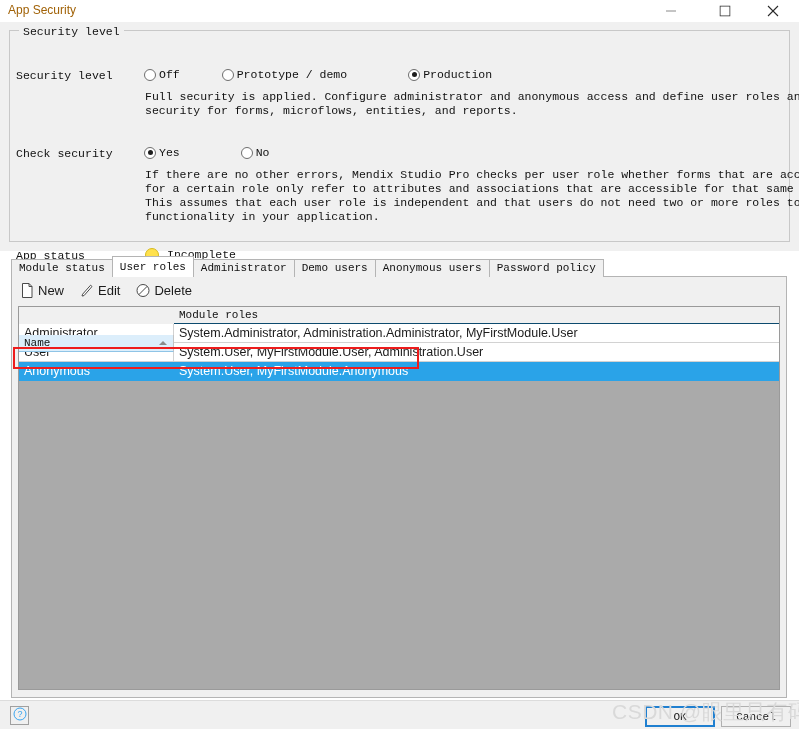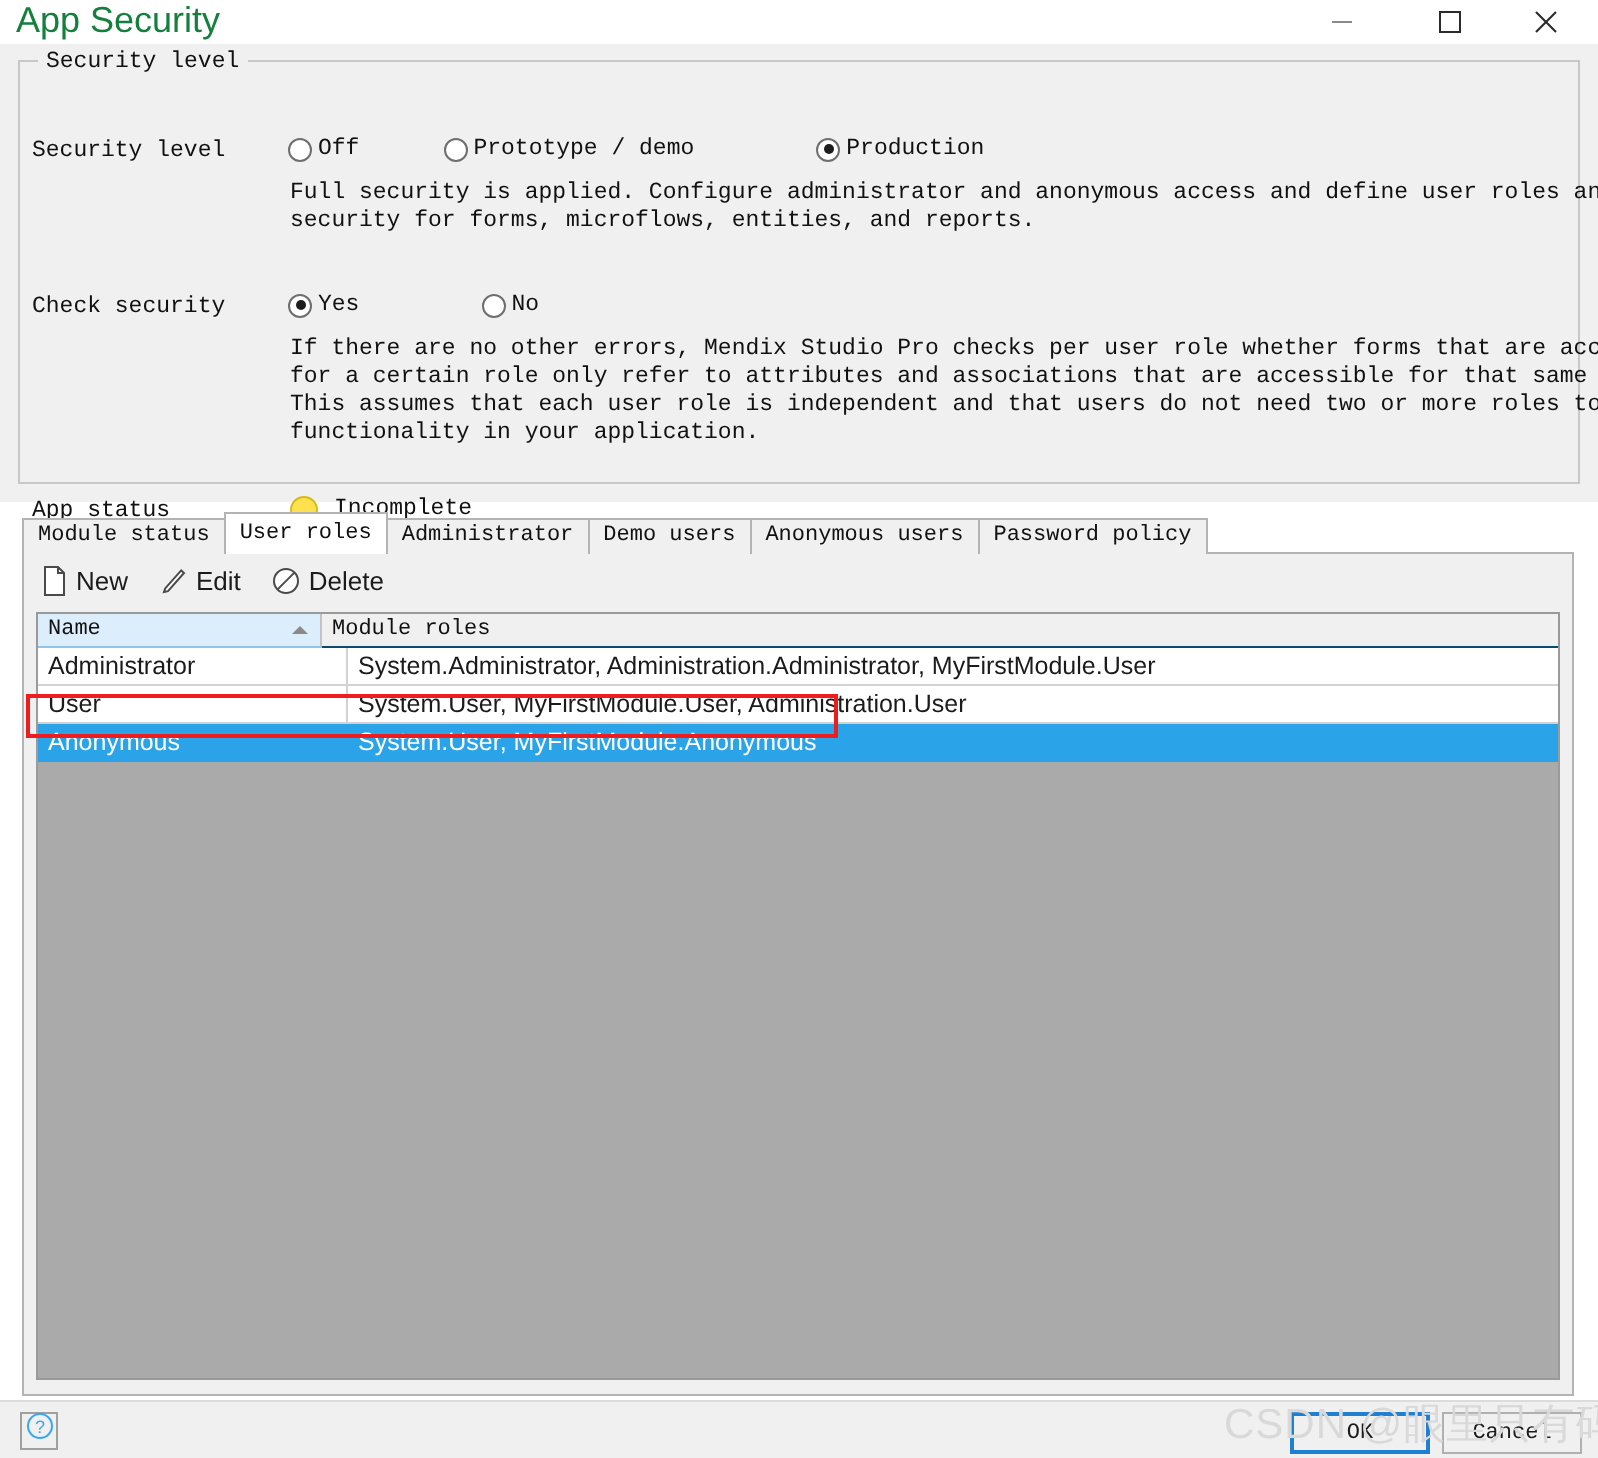--- a/index.html
+++ b/index.html
@@ -17,21 +17,21 @@
   }
 
   
   .titlebar {
     position: absolute; left: 0; top: 0;
     width: 799px; height: 22px;
     background: #ffffff;
   }
   .titlebar .title {
     position: absolute; left: 8px; top: 0px;
-    font-size: 18px; color: #15803d;
+    font-size: 12px; color: #a16207;
     line-height: 20px;
     white-space: nowrap;
   }
   .wctrl {
     position: absolute; top: 0; width: 40px; height: 21px;
     cursor: default;
   }
   .wctrl svg { position: absolute; left: 50%; top: 50%; transform: translate(-50%,-50%); }
   .wctrl-min { right: 108px; }
   .wctrl-max { right: 54px; }
@@ -177,21 +177,21 @@
     background: #f0f0f0;
     border-right: 1px solid #c3c3c3;
     border-bottom: 1px solid #0c4a6e;
     font-family: "Liberation Mono", monospace;
     font-size: 11px; color: #111;
     padding-left: 5px;
     white-space: nowrap; overflow: hidden;
     cursor: default;
   }
   .gh-cell.sorted { background: #dceefb; border-bottom: 1px solid #8fc4e6; }
-  .gh-cell.c-name { width: 142px; flex: none; }
+  .gh-cell.c-name { width: 155px; flex: none; margin-top: 28px; }
   .gh-cell.c-roles { flex: 1 1 auto; border-right: none; }
   .sort-arrow {
     position: absolute; right: 6px; top: 6px;
     width: 0; height: 0;
     border-left: 4px solid transparent;
     border-right: 4px solid transparent;
     border-bottom: 4px solid #8a8a8a;
   }
   .grid-row { display: flex; height: 19px; background: #ffffff; }
   .grid-row.selected { background: #2aa3e8; }

